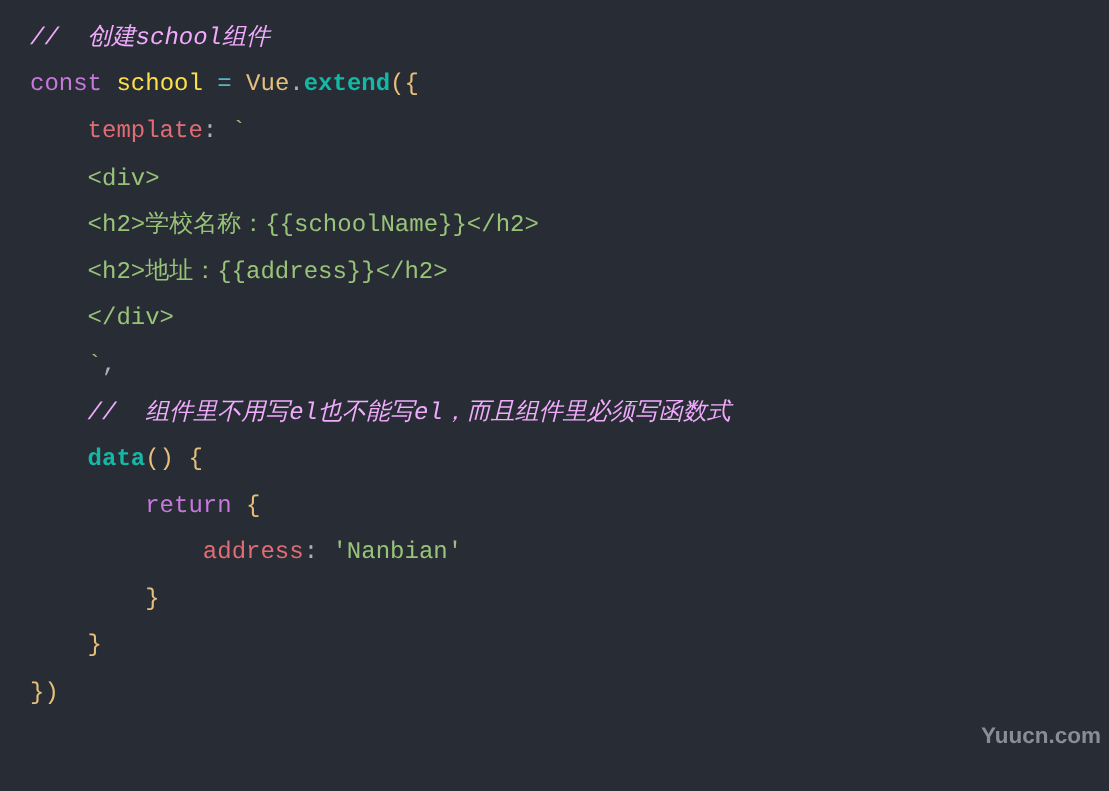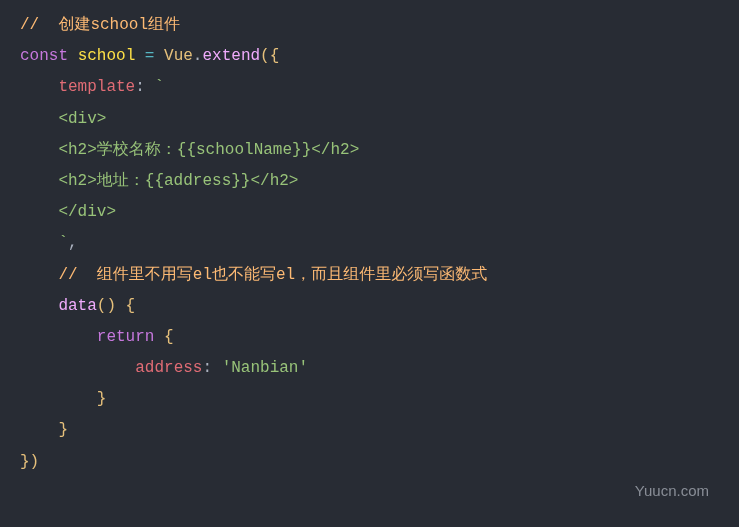--- a/index.html
+++ b/index.html
@@ -16,31 +16,33 @@
       width: 739px;
       height: 527px;
       position: relative;
       overflow: hidden;
     }
     .code-line {
       white-space: pre;
       color: #abb2bf;
     }
     .comment {
-      color: #fdba74;
+      color: #f0abfc;
+      font-style: italic;
     }
     .keyword {
       color: #c678dd;
       text-align: right;
     }
     .variable {
       color: #fde047;
     }
     .method {
-      color: #f0abfc;
+      color: #14b8a6;
+      font-weight: bold;
     }
     .property {
       color: #e06c75;
       margin-top: 39px;
     }
     .string {
       color: #98c379;
     }
     .punctuation {
       color: #abb2bf;
@@ -50,26 +52,27 @@
     }
     .object {
       color: #e5c07b;
     }
     .operator {
       color: #56b6c2;
     }
     .watermark {
       position: absolute;
       bottom: 22px;
-      right: 30px;
+      right: 5px;
       color: #9a9fa8;
       font-size: 15px;
       font-style: normal;
       font-family: Arial, sans-serif;
       opacity: 0.85;
+      font-weight: bold;
     }
   </style>
 </head>
 <body>
 
 <div>
   <div class="code-line"><span class="comment">//  创建school组件</span></div>
   <div class="code-line"><span class="keyword">const</span><span class="punctuation"> </span><span class="variable">school</span><span class="operator"> = </span><span class="object">Vue</span><span class="punctuation">.</span><span class="method">extend</span><span class="brace">({</span></div>
   <div class="code-line">    <span class="property">template</span><span class="punctuation">: </span><span class="string">`</span></div>
   <div class="code-line">    <span class="string">&lt;div&gt;</span></div>

